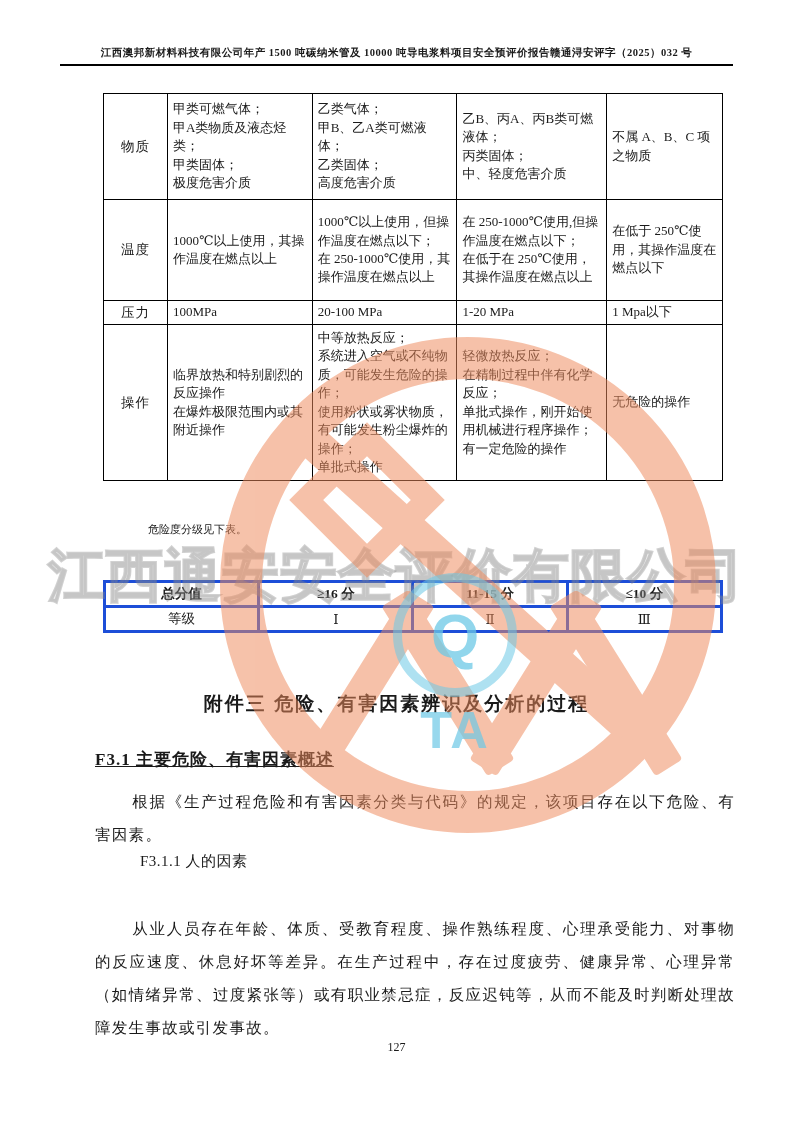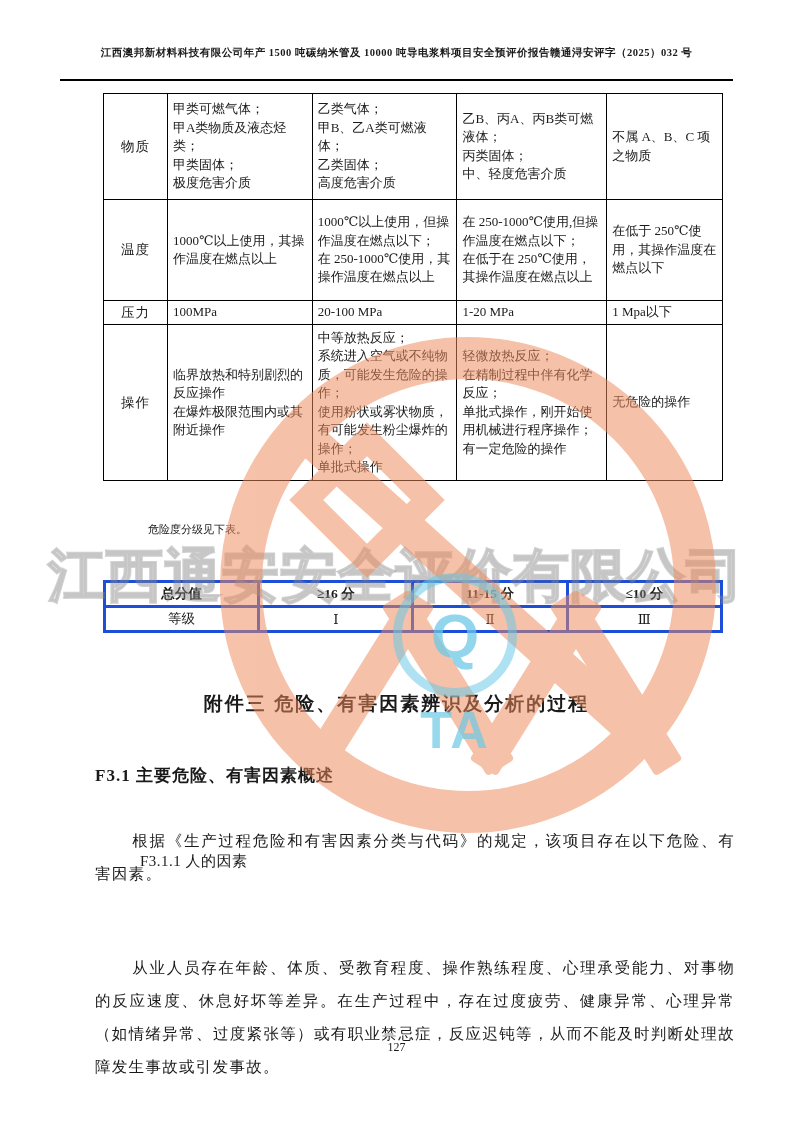--- a/index.html
+++ b/index.html
@@ -4,21 +4,21 @@
 <style>
   html,body{margin:0;padding:0;background:#888;}
   .page{
     position:relative;width:793px;height:1122px;background:#ffffff;
     margin:0 auto;overflow:hidden;
     font-family:"Liberation Serif","DejaVu Serif",serif;color:#1a1a1a;
   }
   
   .doc-header{
     position:absolute;left:60px;top:46px;width:673px;
-    border-bottom:2px solid #000;padding-bottom:19px;
+    border-bottom:2px solid #000;padding-bottom:4px;
     font-size:10.5px;font-weight:bold;text-align:center;letter-spacing:.5px;
     white-space:nowrap;
   }
   
   table{border-collapse:collapse;}
   .t1{
     position:absolute;left:103px;top:93px;width:620px;
     font-size:13px;line-height:1.42;
   }
   .t1 td{border:1px solid #000;padding:2px 5px;vertical-align:middle;}
@@ -35,24 +35,24 @@
     position:absolute;left:103px;top:580px;width:620px;font-size:13.5px;
   }
   .t2 td{border:3px solid #1d4ed8;text-align:center;padding:1px 4px;height:20px;}
   .t2 .hd td{font-weight:bold;}
   
   .appendix-title{
     position:absolute;left:60px;top:691px;width:673px;text-align:center;
     font-size:19px;font-weight:bold;letter-spacing:2px;
     font-family:"Liberation Sans","DejaVu Sans",sans-serif;
   }
-  .h-f31{position:absolute;left:95px;top:764px;font-size:17px;font-weight:bold;letter-spacing:1px;}
+  .h-f31{position:absolute;left:95px;top:748px;font-size:17px;font-weight:bold;letter-spacing:1px;text-decoration:underline;}
   .para{
     position:absolute;left:95px;width:640px;font-size:15.5px;line-height:33px;
-    text-align:justify;text-indent:2.4em;letter-spacing:1.3px;margin-top:39px;
+    text-align:justify;text-indent:2.4em;letter-spacing:1.3px;
   }
   .p1{top:785px;}
   .h-f311{position:absolute;left:140px;top:852px;font-size:15px;letter-spacing:.5px;}
   .h-item1{position:absolute;left:140px;top:885px;font-size:15px;letter-spacing:1px;}
   .p2{top:912px;}
   .page-number{position:absolute;left:0;top:1040px;width:100%;text-align:center;font-size:12px;}
   
   .wm{pointer-events:none;}
   .wm-company{
     position:absolute;left:48px;top:538px;width:700px;white-space:nowrap;

